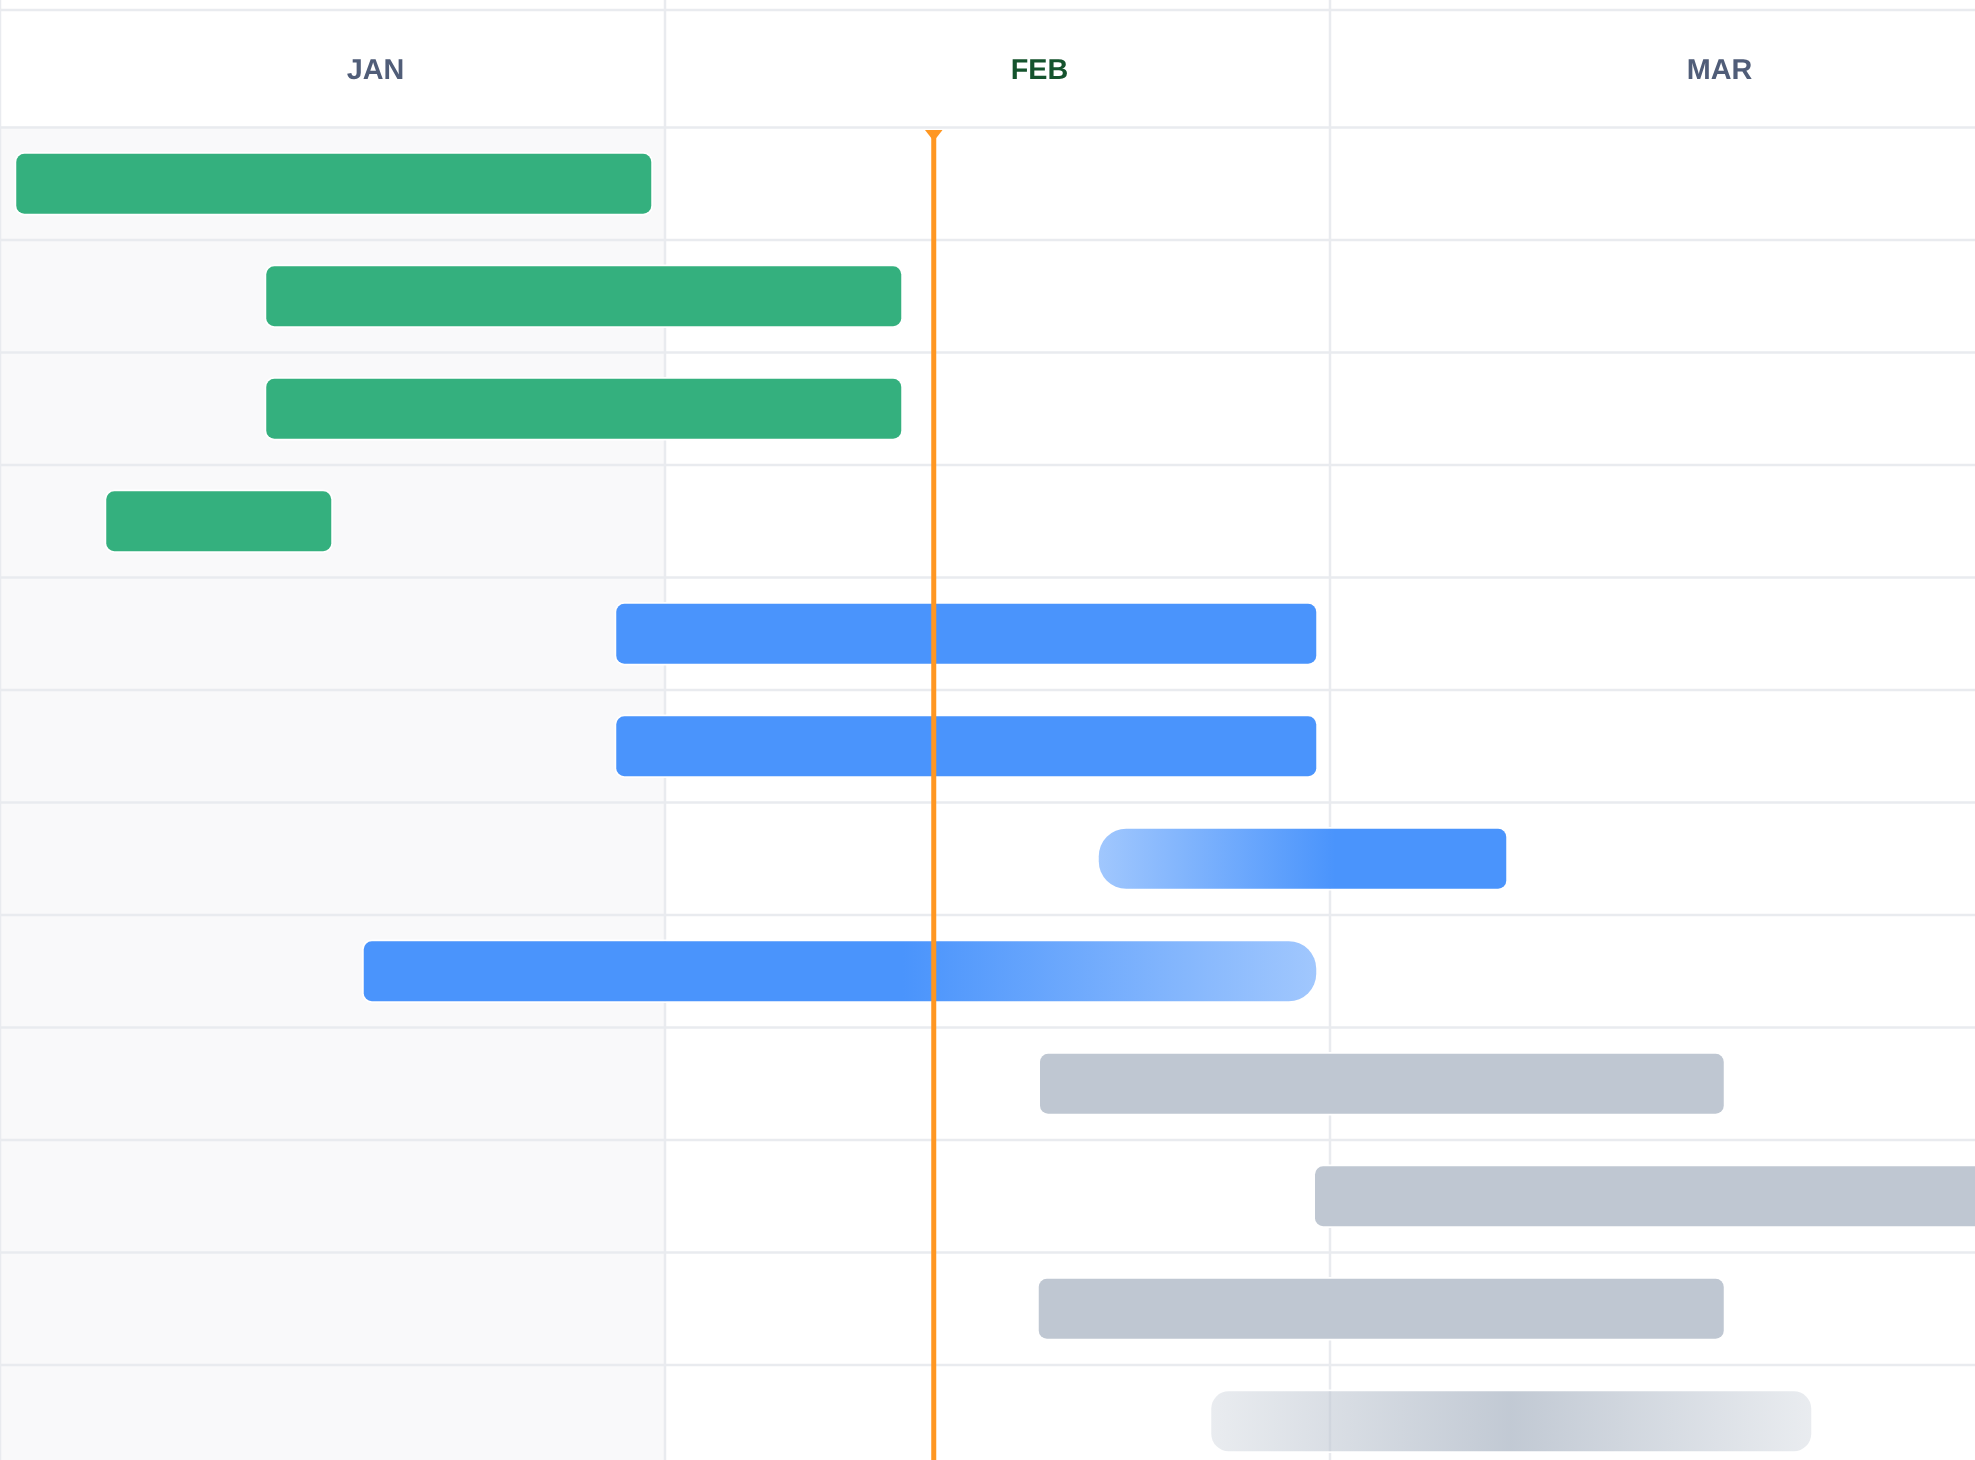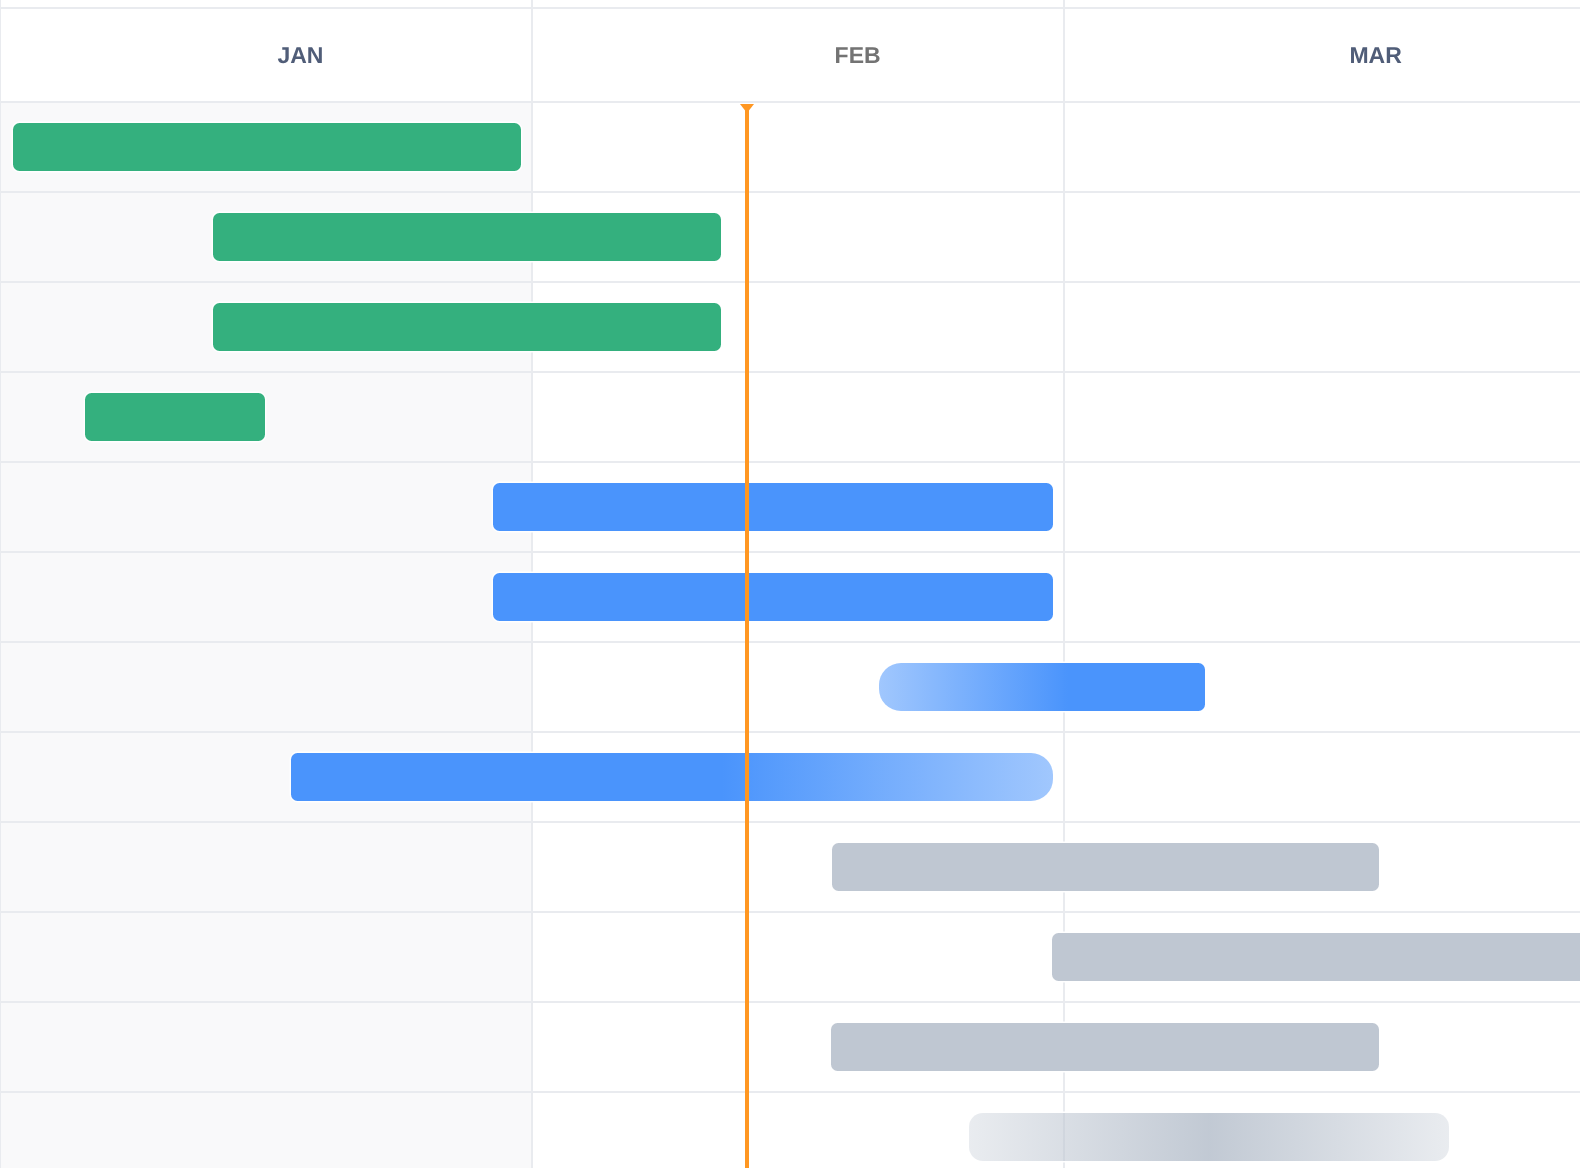--- a/index.html
+++ b/index.html
@@ -64,21 +64,21 @@
       <div class="hline" style="top:1090.9px;background:#E9EBEF;"></div>
     </div>
   <div>
       <div class="vline" style="left:-1.2px;background:#E9EBEF;"></div>
       <div class="vline" style="left:530.8px;background:#E9EBEF;"></div>
       <div class="vline" style="left:1062.8px;background:#E9EBEF;"></div>
     </div>
 
   <div class="month-head">
     <div class="month-label" style="left: 0px; width: 532px; color: rgb(80, 93, 120); transform: translateX(-13.6px);">JAN</div>
-    <div class="month-label" style="left: 552px; width: 532px; color: #737373; transform: translateX(-8.4px);">FEB</div>
+    <div class="month-label" style="left: 526px; width: 532px; color: #14532d; transform: translateX(-8.4px);">FEB</div>
     <div class="month-label" style="left: 1064px; width: 532px; color: rgb(80, 93, 120); transform: translateX(-2.4px);">MAR</div>
   </div>
 
   <div>
       <div class="bar" style="left:13px;width:508px;top:123.14999999999999px;height:47.4px;border-radius:6.5px;background:#34B07E;box-shadow:0 0 0 1.4px #FFFFFF;"></div>
       <div class="bar" style="left:213.3px;width:507.59999999999997px;top:213.15px;height:47.4px;border-radius:6.5px;background:#34B07E;box-shadow:0 0 0 1.4px #FFFFFF;"></div>
       <div class="bar" style="left:213.3px;width:507.49999999999994px;top:303.15000000000003px;height:47.4px;border-radius:6.5px;background:#34B07E;box-shadow:0 0 0 1.4px #FFFFFF;"></div>
       <div class="bar" style="left:85.3px;width:179.8px;top:393.15000000000003px;height:47.4px;border-radius:6.5px;background:#34B07E;box-shadow:0 0 0 1.4px #FFFFFF;"></div>
       <div class="bar" style="left:492.9px;width:560.1999999999999px;top:483.15000000000003px;height:47.4px;border-radius:6.5px;background:#4A94FC;box-shadow:0 0 0 1.4px #FFFFFF;"></div>
       <div class="bar" style="left:492.9px;width:560.1999999999999px;top:573.15px;height:47.4px;border-radius:6.5px;background:#4A94FC;box-shadow:0 0 0 1.4px #FFFFFF;"></div>

